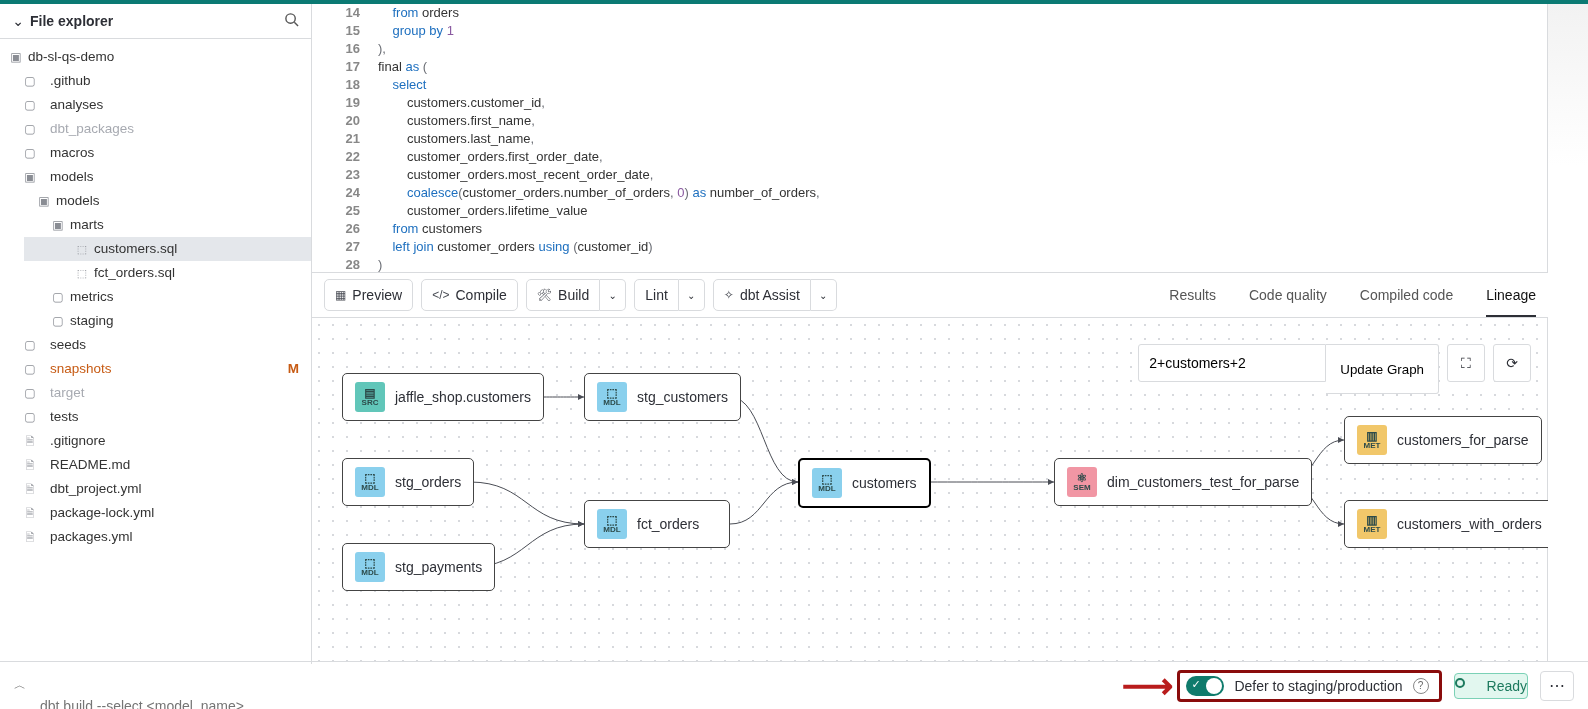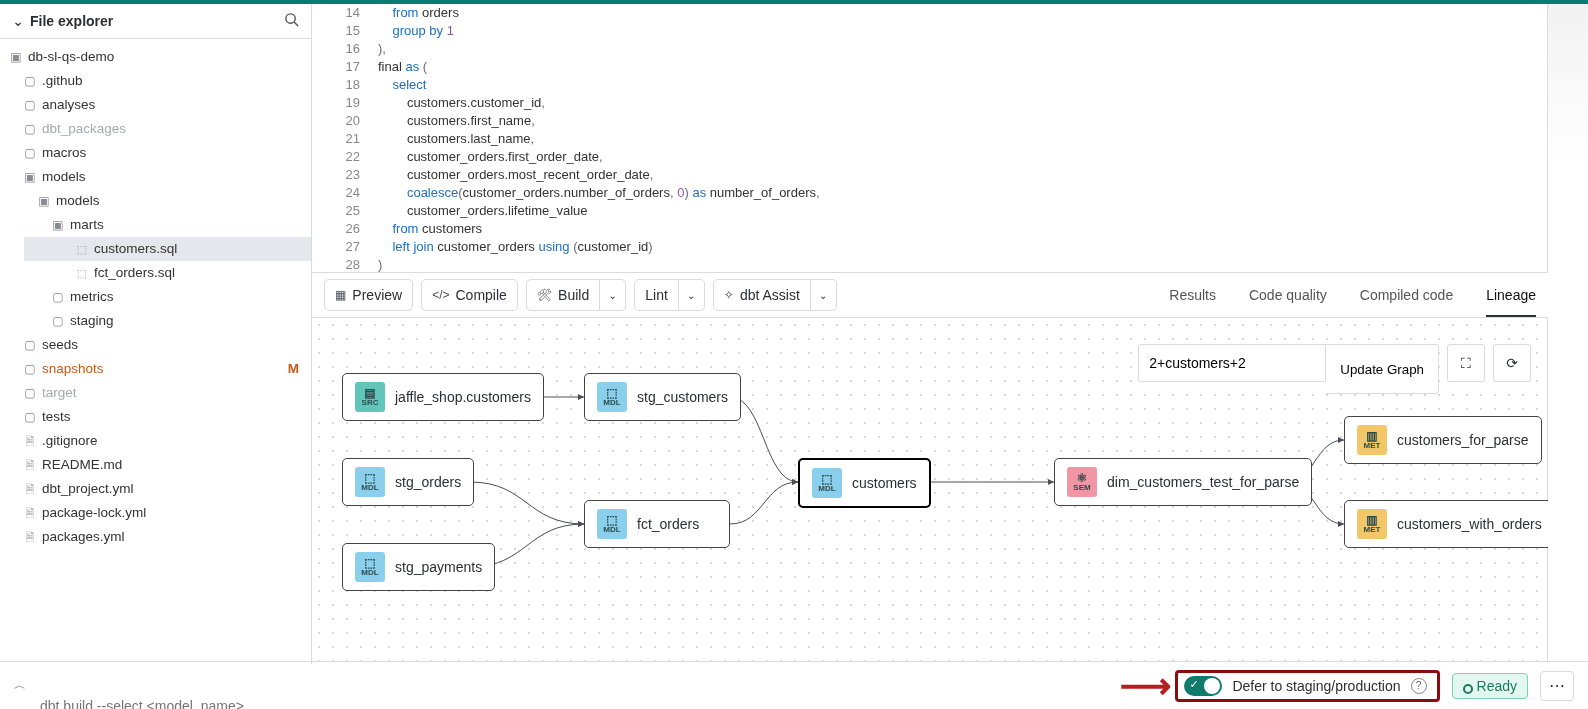--- a/index.html
+++ b/index.html
@@ -27,27 +27,27 @@
   .tree-item.active{background:#e4e7eb;}
   .ti-icon{width:16px;text-align:center;margin-right:4px;color:#8a8d94;font-size:12px;}
   .ti-icon.folder::before{content:"▢";}
   .ti-icon.folder-open::before{content:"▣";}
   .ti-icon.file::before{content:"🗎";font-size:11px;}
   .ti-icon.cube::before{content:"⬚";font-size:11px;}
   .tree-item .badge{margin-left:auto;color:#c75b14;font-weight:600;padding-right:4px;}
   .muted{color:#a7aab1;}
   .snapshot{color:#c75b14;}
   .indent-0{padding-left:8px;}
-  .indent-1{padding-left:22px;}
+  .indent-1{padding-left:22px;gap:8px;}
   .indent-2{padding-left:36px;}
   .indent-3{padding-left:50px;}
   .indent-4{padding-left:50px;margin-left:24px;}
 
   .editor{position:absolute;left:312px;top:0;right:40px;height:268px;overflow:hidden;border-right:1px solid var(--border);}
-  .gutter{position:absolute;left:0;top:0;width:58px;text-align:right;padding-top:0;color:#888;font-family:ui-monospace,Menlo,Consolas,monospace;font-size:13px;line-height:18px;}
+  .gutter{position:absolute;left:0;top:0;width:58px;text-align:right;padding-top:0;color:#888;font-family:ui-monospace,Menlo,Consolas,monospace;font-size:13px;line-height:18px;font-weight:bold;}
   .gutter div{padding-right:10px;}
   .code{position:absolute;left:66px;top:0;right:0;font-family:ui-monospace,Menlo,Consolas,monospace;font-size:13px;line-height:18px;white-space:pre;color:#333;}
   .kw{color:#1d6fbf;}
   .num{color:#8a5aa0;}
   .paren{color:#6a6d74;}
   .minimap{position:absolute;right:0;top:0;width:40px;height:268px;background:linear-gradient(#f2f2f2,#fff 60%);}
 
   .runbar{position:absolute;left:312px;top:268px;right:40px;height:46px;border-top:1px solid var(--border);border-bottom:1px solid var(--border);display:flex;align-items:center;padding:0 12px;gap:8px;}
   .btn{border:1px solid var(--border);border-radius:5px;background:#fff;padding:5px 10px;display:inline-flex;align-items:center;gap:6px;font-size:14px;cursor:pointer;height:32px;color:var(--text);}
   .btn .ic{font-size:12px;color:#4a4d55;}
@@ -77,21 +77,21 @@
 
   .bottombar{position:absolute;left:0;right:0;bottom:0;height:48px;border-top:1px solid var(--border);display:flex;align-items:center;padding:0 14px;gap:12px;}
   .cli-caret{font-size:12px;color:#666;}
   .cli-input{flex:1;border:none;outline:none;font-size:14px;color:#4d7c0f;margin-top:40px;}
   .arrow-ann{color:#b91c1c;font-size:36px;font-weight:700;letter-spacing:-4px;margin-right:-4px;}
   .defer-box{border:3px solid #8a0c0c;border-radius:4px;display:flex;align-items:center;gap:10px;padding:3px 10px 3px 6px;}
   .toggle{width:38px;height:20px;background:var(--accent-green);border-radius:10px;position:relative;}
   .toggle::before{content:"";position:absolute;;right:2px;top:2px;width:16px;height:16px;border-radius:50%;background:#fff;}
   .toggle .chk{position:absolute;left:5px;top:2px;color:#fff;font-size:11px;}
   .help-circ{width:16px;height:16px;border:1px solid #888;border-radius:50%;font-size:10px;display:inline-flex;align-items:center;justify-content:center;color:#666;}
-  .ready-pill{border:1px solid #7bd1b6;background:#e2f7ef;color:#1d7a5e;border-radius:4px;padding:4px 10px;display:flex;align-items:flex-end;gap:4px;}
+  .ready-pill{border:1px solid #7bd1b6;background:#e2f7ef;color:#1d7a5e;border-radius:4px;padding:4px 0;display:flex;align-items:flex-start;gap:22px;}
   .ready-pill .dot{width:10px;height:10px;border:2px solid #1d7a5e;border-radius:50%;}
   .more-btn{border:1px solid var(--border);width:34px;height:30px;border-radius:4px;display:flex;align-items:center;justify-content:center;font-size:16px;cursor:pointer;}
 </style>
 </head>
 <body>
 
 <div class="sidebar">
   <div class="sb-header">
     <span class="chev">⌄</span>
     <span class="sb-title">File explorer</span>

